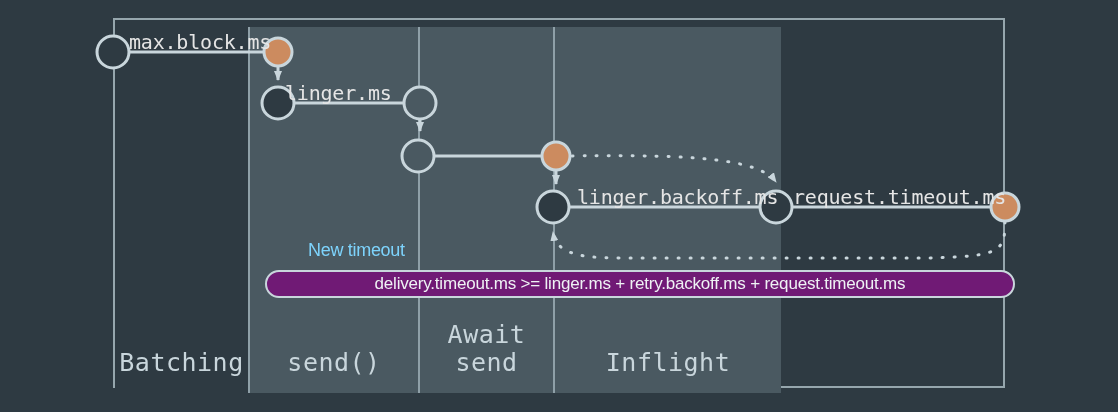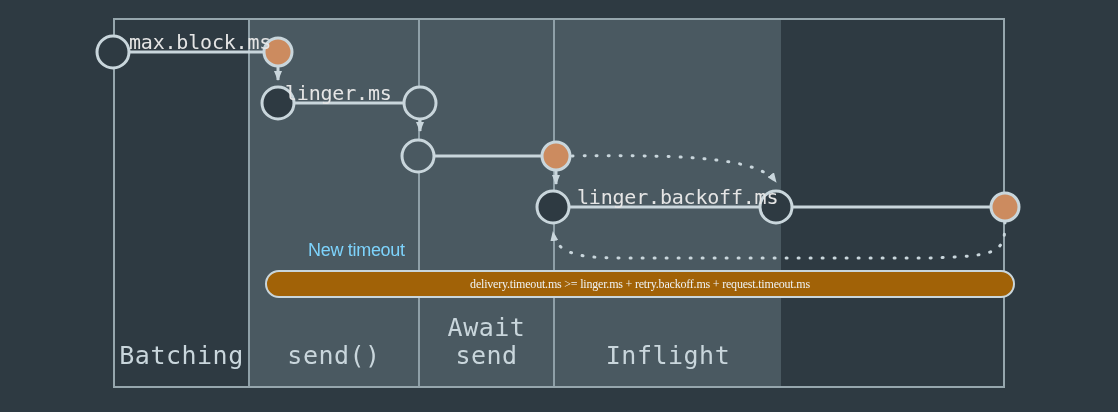--- a/index.html
+++ b/index.html
@@ -23,20 +23,21 @@
     height: 370px;
     border: 2px solid #96a6ad;
     box-sizing: border-box;
     display: flex;
   }
   .lane {
     position: relative;
     height: 100%;
     box-sizing: border-box;
     border-right: 2px solid #8fa0a8;
+    margin-top: 7px;
   }
   .lane:last-child { border-right: none; }
   .lane.light { background: #4a5961; }
   .lane.dark  { background: #2e3a42; }
   .lane-label {
     position: absolute;
     left: 0;
     right: 0;
     bottom: 16px;
     text-align: center;
@@ -72,27 +73,27 @@
     font-family: "Liberation Sans", sans-serif;
     white-space: nowrap;
     letter-spacing: -0.3px;
   }
   #timeout-pill {
     position: absolute;
     left: 265px;
     top: 270px;
     width: 750px;
     height: 28px;
-    background: #a16207;
+    background: #701a75;
     border: 2px solid #c9d6dc;
     border-radius: 14px;
     box-sizing: border-box;
     color: #eef2f4;
-    font-size: 12px;
-    font-family: Liberation Serif, serif;
+    font-size: 17px;
+    font-family: Liberation Sans, sans-serif;
     display: flex;
     align-items: center;
     justify-content: center;
     letter-spacing: -0.2px;
     white-space: nowrap;
   }
 </style>
 </head>
 <body>
 
@@ -148,18 +149,19 @@
       <circle cx="556" cy="156" r="14" fill="#cc8b5f"></circle>
       <circle cx="553" cy="207" r="16" fill="#2e3a42"></circle>
       <circle cx="776" cy="207" r="16" fill="#2e3a42"></circle>
       <circle cx="1005" cy="207" r="14" fill="#cc8b5f"></circle>
     </g>
   </svg>
 
   <div class="edge-label" style="left:129px; top:32px">max.block.ms</div>
   <div class="edge-label" style="left:285px; top:83px">linger.ms</div>
   <div class="edge-label" style="left:577px; top:187px">linger.backoff.ms</div>
+  <div class="edge-label" style="left:793px; top:187px">request.timeout.ms</div>
 
   <div id="new-timeout-label">New timeout</div>
 
   <div id="timeout-pill">delivery.timeout.ms &gt;= linger.ms + retry.backoff.ms + request.timeout.ms</div>
 
 </div>
 
 </body></html>

